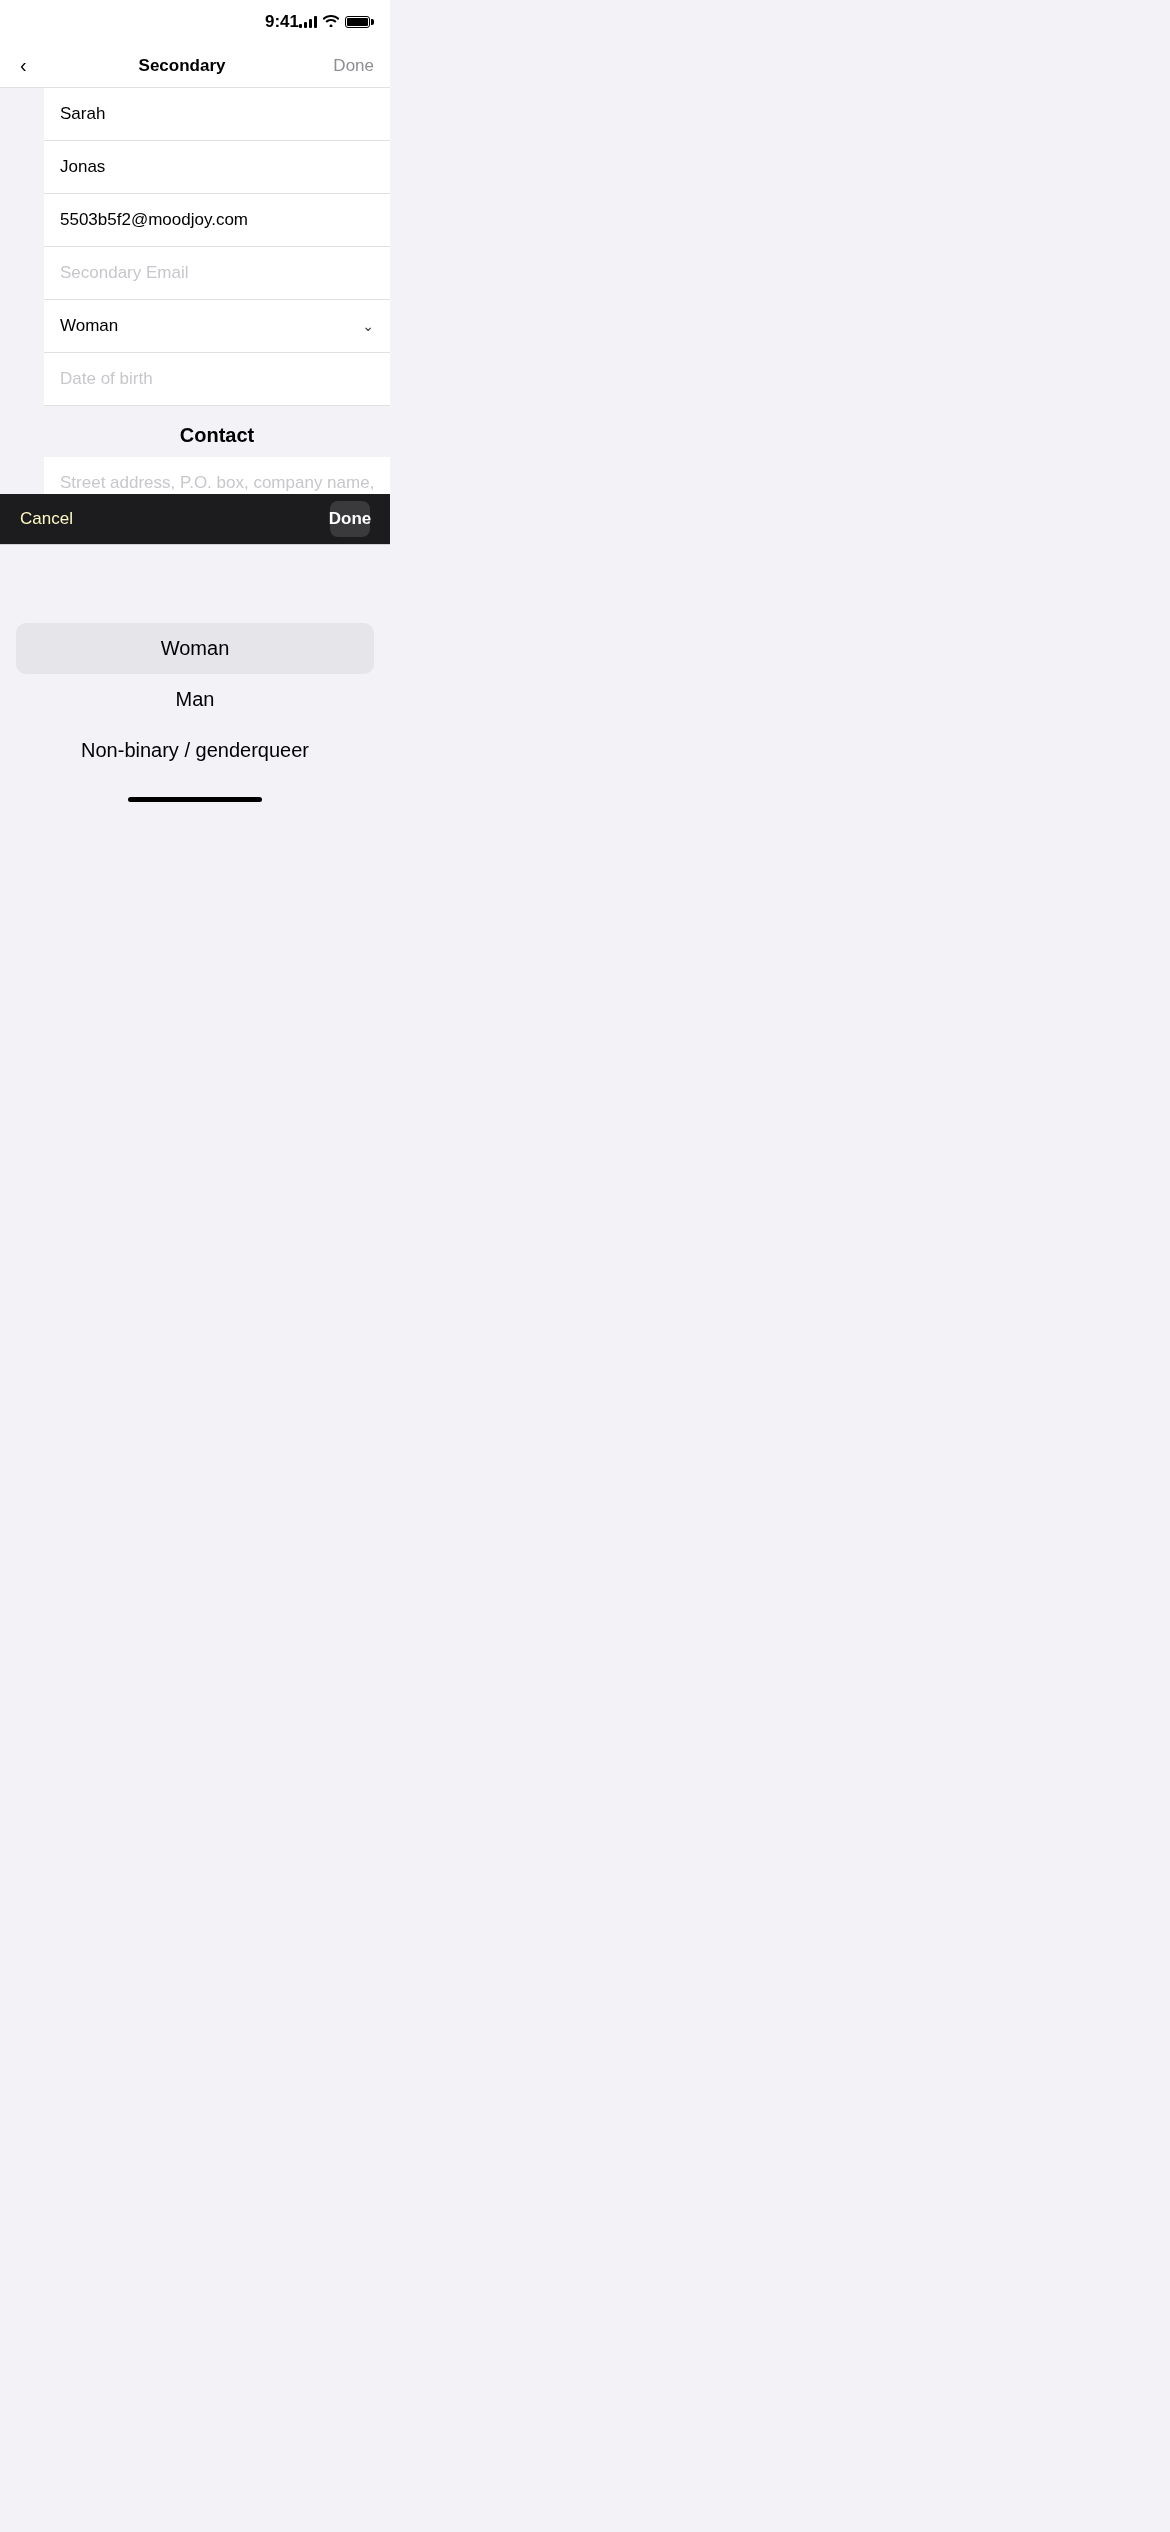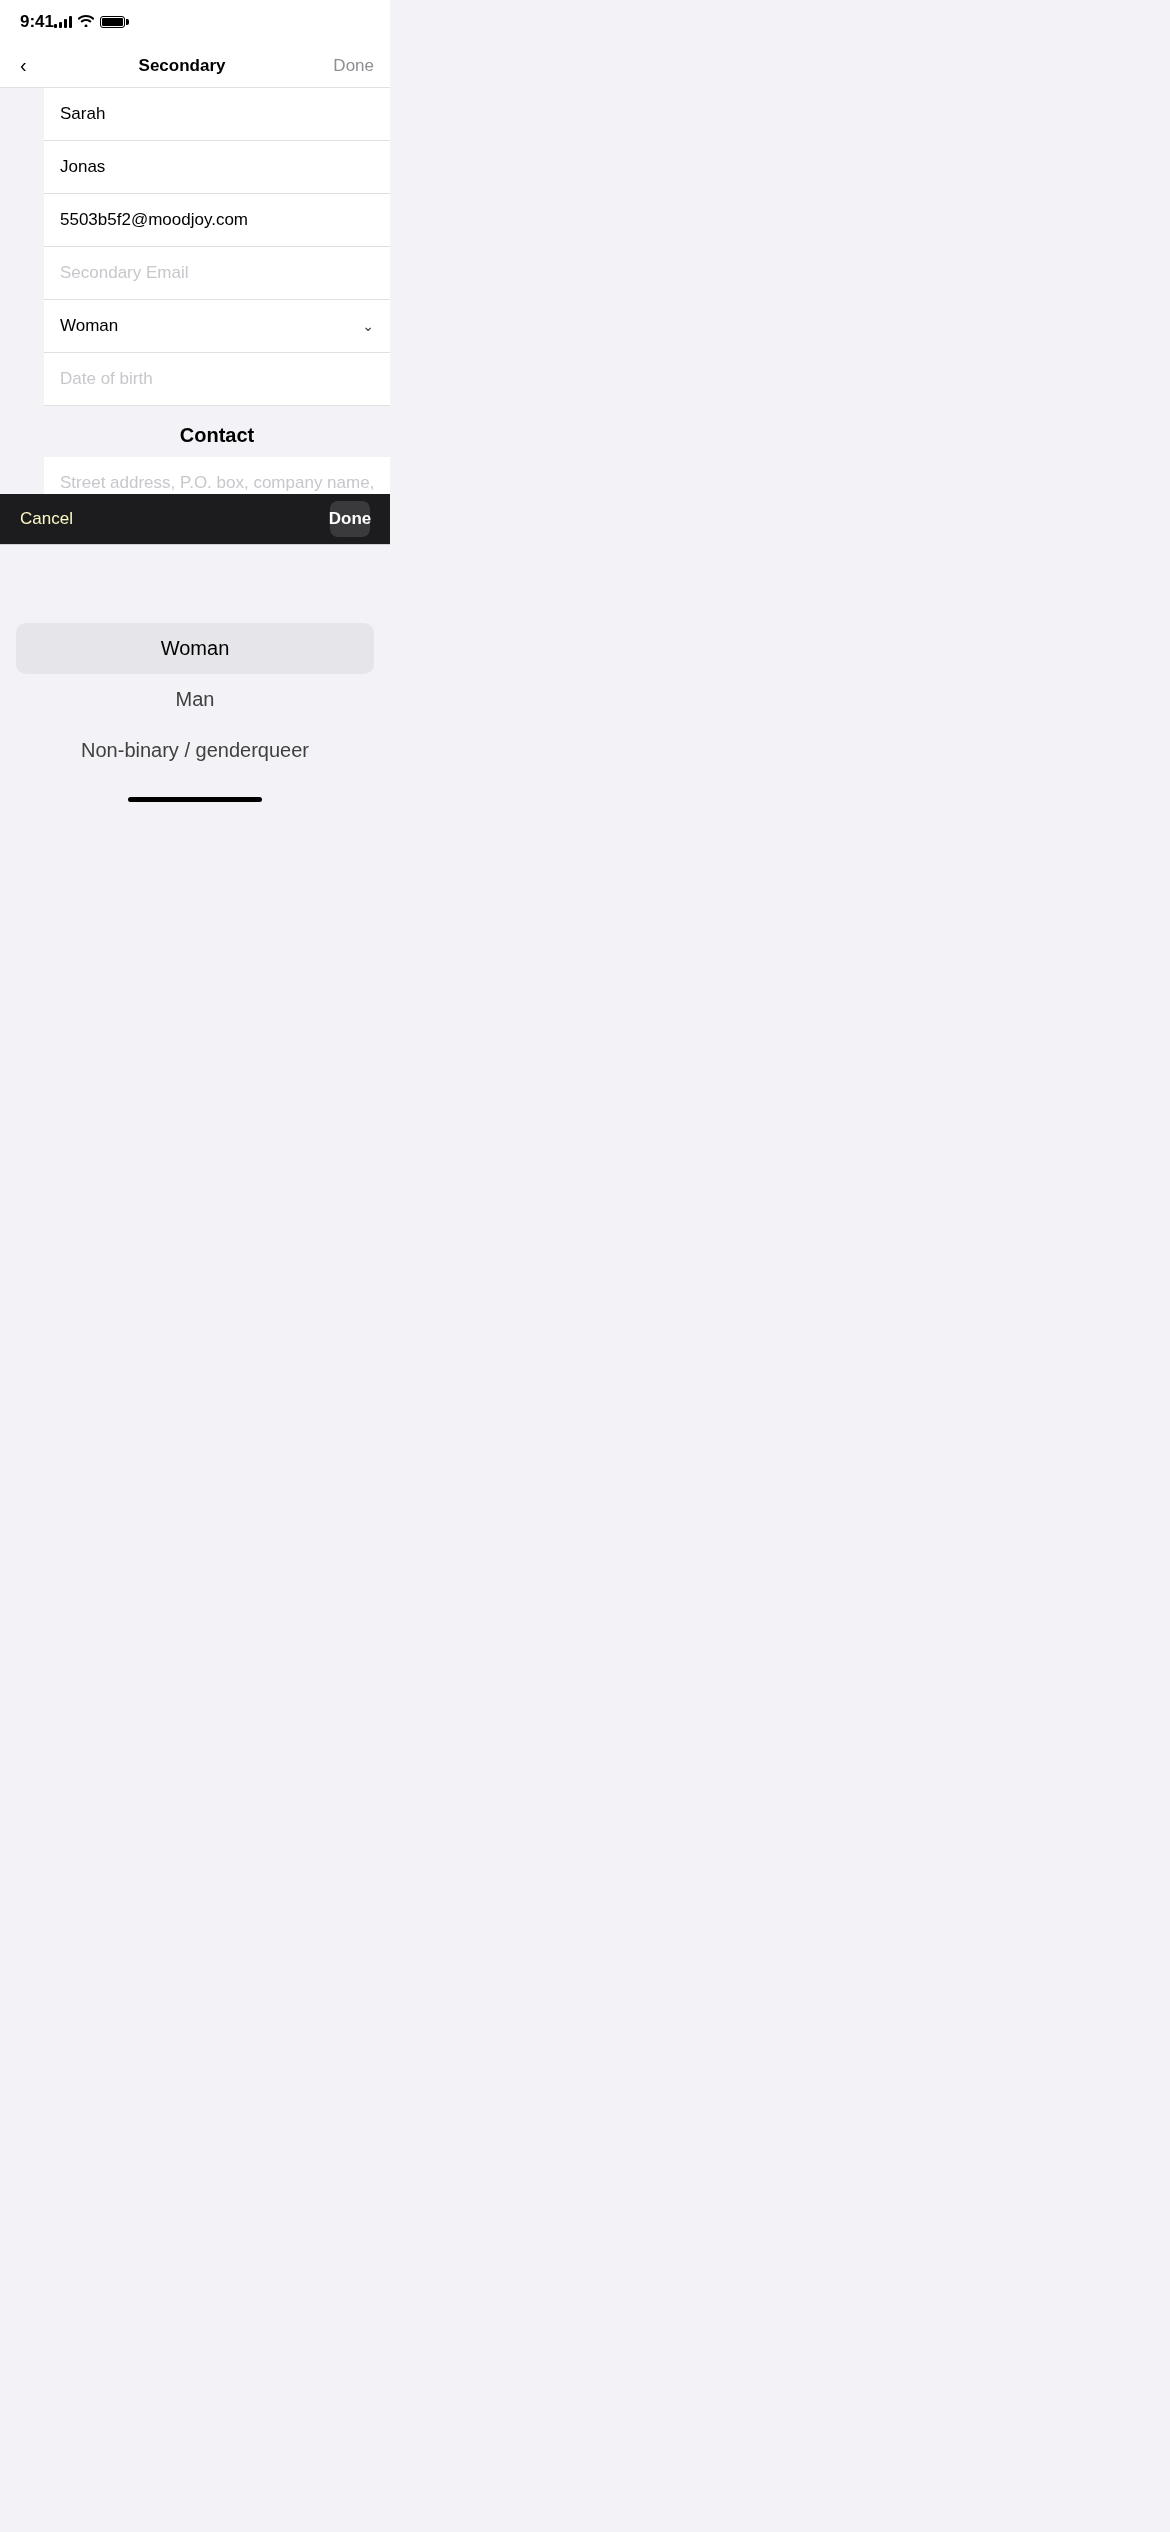--- a/index.html
+++ b/index.html
@@ -14,21 +14,21 @@
       position: relative;
     }
 
     
     .status-bar {
       width: 100%;
       height: 44px;
       background: #fff;
       display: flex;
       align-items: center;
-      justify-content: flex-start;
+      justify-content: flex-end;
       padding: 4px 20px;
     }
 
     .status-time {
       font-size: 17px;
       font-weight: 600;
       color: #000;
     }
 
     .status-icons {
@@ -238,21 +238,21 @@
 
     .picker-option.selected {
       background: #e5e5ea;
       font-weight: 500;
       border-radius: 10px;
       margin: 0 16px;
       width: calc(100% - 32px);
     }
 
     .picker-option.dimmed {
-      color: #404040;
+      color: #000000;
     }
 
     .home-indicator {
       width: 100%;
       height: 34px;
       background: #f2f2f7;
       display: flex;
       align-items: flex-end;
       justify-content: center;
       padding-bottom: 8px;

